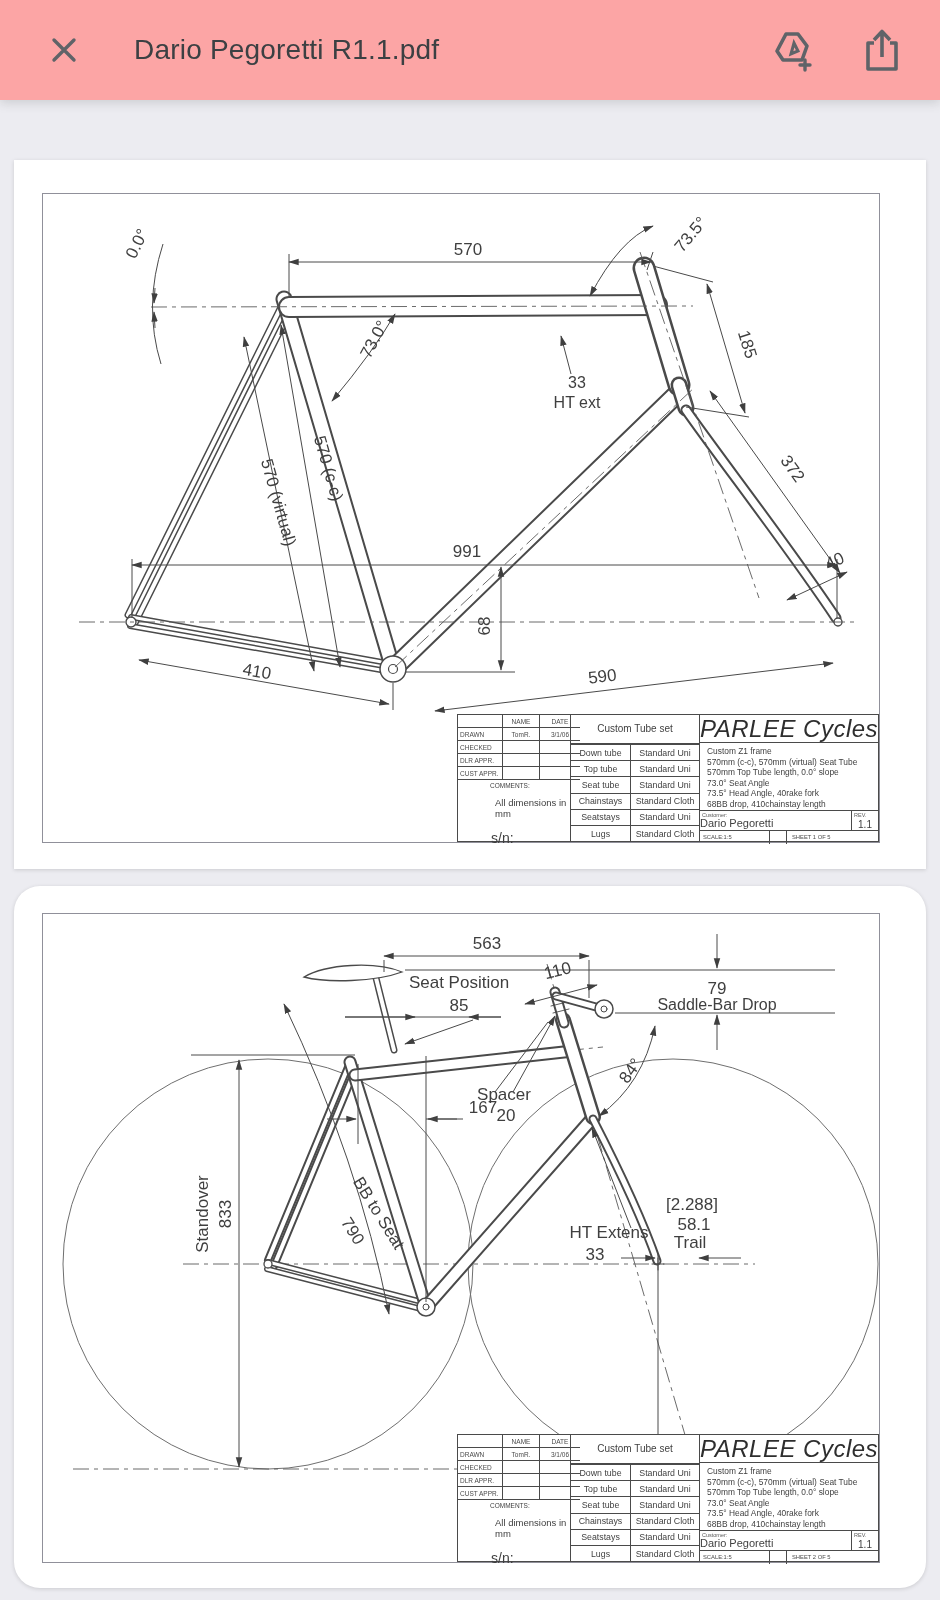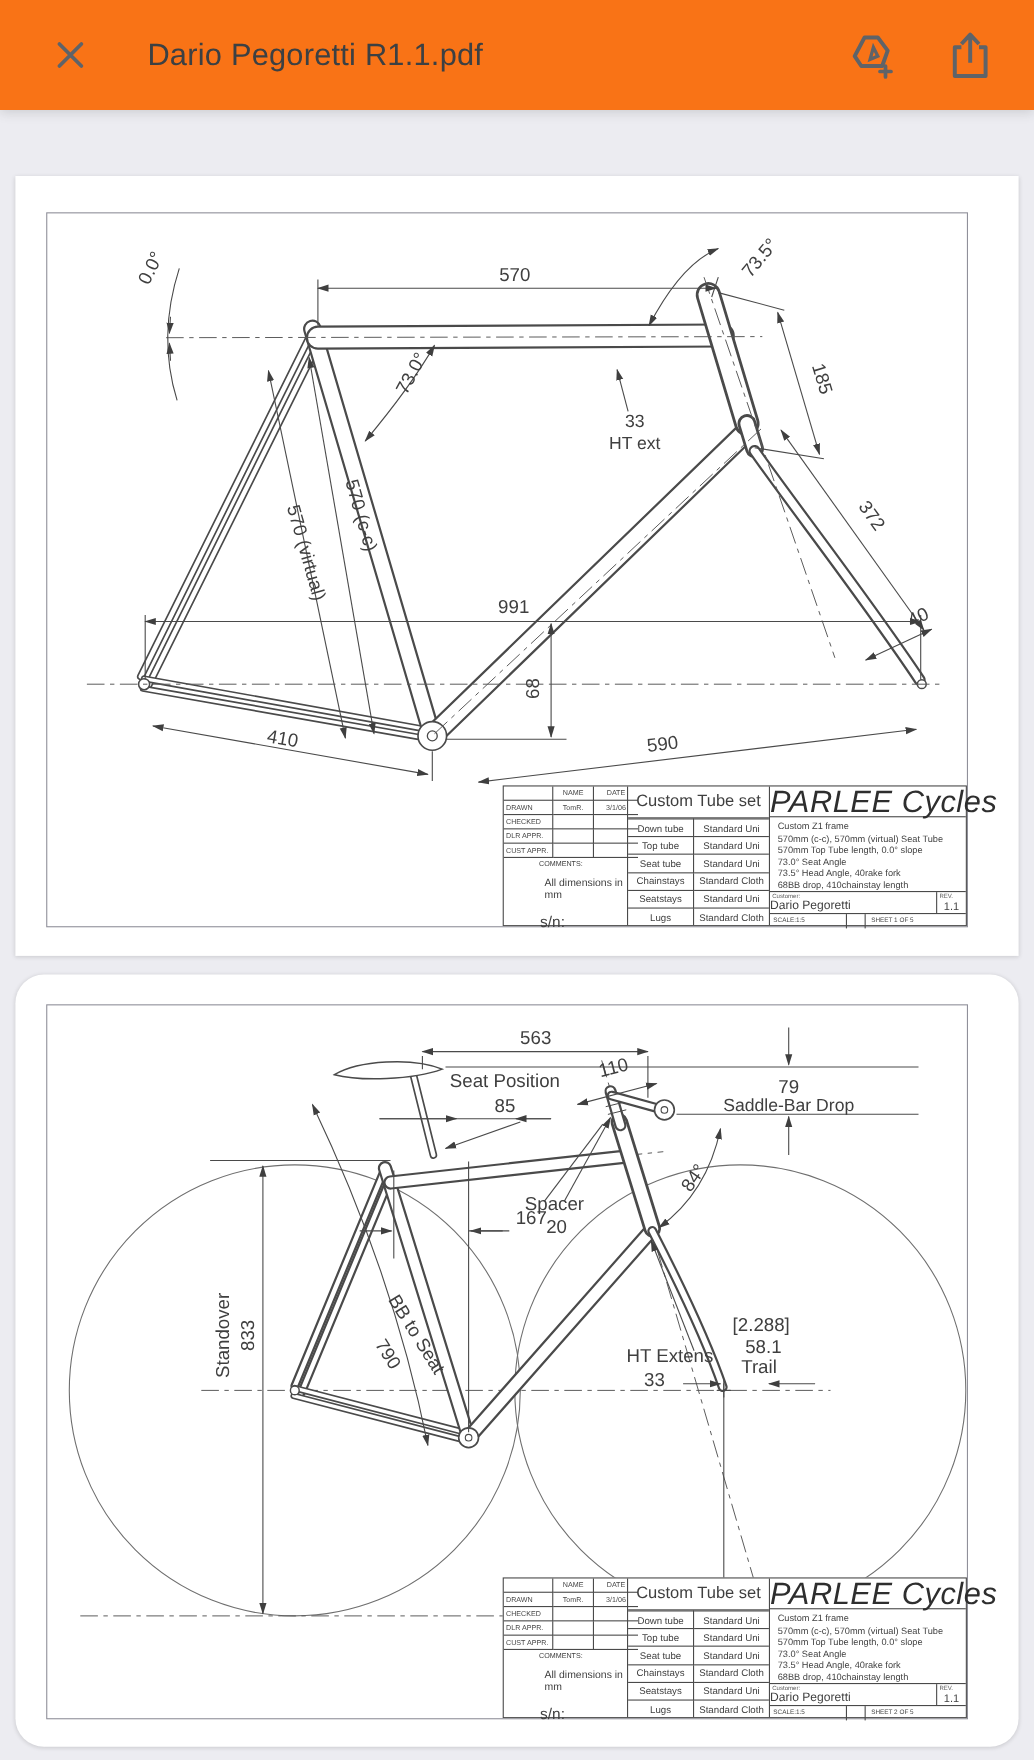--- a/index.html
+++ b/index.html
@@ -3,21 +3,21 @@
 <meta charset="utf-8">
 <style>
   html,body{margin:0;padding:0;}
   body{
     width:940px;height:1600px;overflow:hidden;
     background:#ececf1;
     font-family:"Liberation Sans",sans-serif;
   }
   header{
     position:relative;z-index:5;
-    height:100px;background:#f97316;
+    height:100px;background:#fca5a5;
     display:flex;align-items:center;
     box-shadow:0 3px 10px rgba(60,64,67,.18);
   }
   .icon-btn{
     background:none;border:none;padding:0;cursor:pointer;
     width:48px;height:48px;display:flex;align-items:center;justify-content:center;
   }
   #close-btn{margin-left:40px;}
   .doc-title{
     flex:1;margin-left:46px;
@@ -60,33 +60,33 @@
   table.info td:nth-child(3){width:36px;text-align:center;border-right:none;}
   table.info tr:first-child td{border-top:none;}
   .comments{padding:2px 3px;margin-left:29px;}
   .c-label{font-size:6.5px;}
   .c-note{font-size:9.5px;margin:8px 0 0 5px;}
   .c-sn{font-size:14px;margin:11px 0 0 1px;}
   .tb-mid{
     width:130px;box-sizing:border-box;
     border-left:1.4px solid #4a4a4a;border-right:1.4px solid #4a4a4a;
   }
-  .tube-title{height:28px;line-height:28px;text-align:center;font-size:15px;border-bottom:1px solid #4a4a4a;}
+  .tube-title{height:28px;line-height:28px;text-align:center;font-size:10px;border-bottom:1px solid #4a4a4a;}
   table.tubes{border-collapse:collapse;width:100%;table-layout:fixed;}
   table.tubes td{
     border:1px solid #4a4a4a;height:15.2px;padding:0 2px;
     font-size:8.8px;text-align:center;white-space:nowrap;overflow:hidden;
   }
   table.tubes td:first-child{width:55px;border-left:none;}
   table.tubes td:last-child{border-right:none;}
   table.tubes tr:last-child td{border-bottom:none;}
   .tb-right{flex:1;display:flex;flex-direction:column;min-width:0;}
   .company{
     height:28px;line-height:27px;border-bottom:1px solid #4a4a4a;
-    text-align:right;font-size:28px;font-style:italic;font-weight:500;
+    text-align:right;font-size:24px;font-style:italic;font-weight:500;
     letter-spacing:.5px;color:#2e2e2e;white-space:nowrap;
   }
   .desc{flex:1;font-size:8.4px;line-height:10.6px;padding:3px 14px 0 7px;white-space:nowrap;}
   .cust-row{height:22px;border-top:1px solid #4a4a4a;display:flex;}
   .cust{flex:1;position:relative;}
   .tiny{position:absolute;top:1px;left:2px;font-size:5.5px;color:#5a5a5a;}
   .cust-name{display:block;text-align:left;font-size:11px;margin-top:6px;}
   .rev{width:26px;border-left:1px solid #4a4a4a;position:relative;}
   .rev-val{display:block;text-align:center;font-size:10px;margin-top:8px;}
   .foot-row{height:13px;border-top:1px solid #4a4a4a;display:flex;font-size:5.8px;color:#4a4a4a;}

